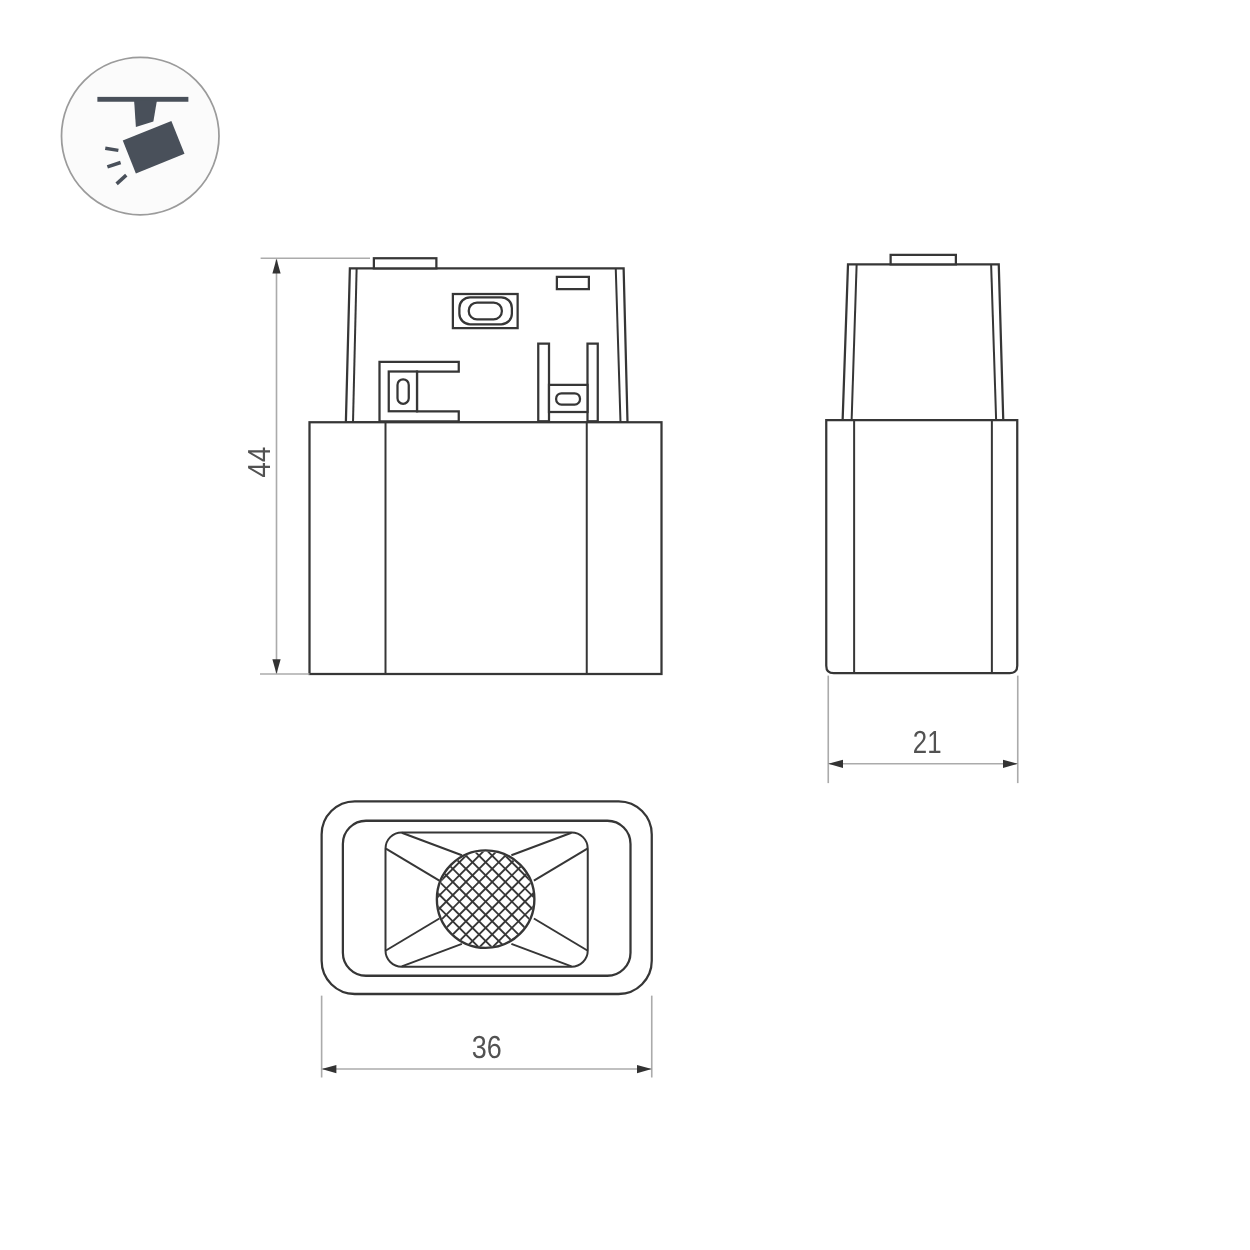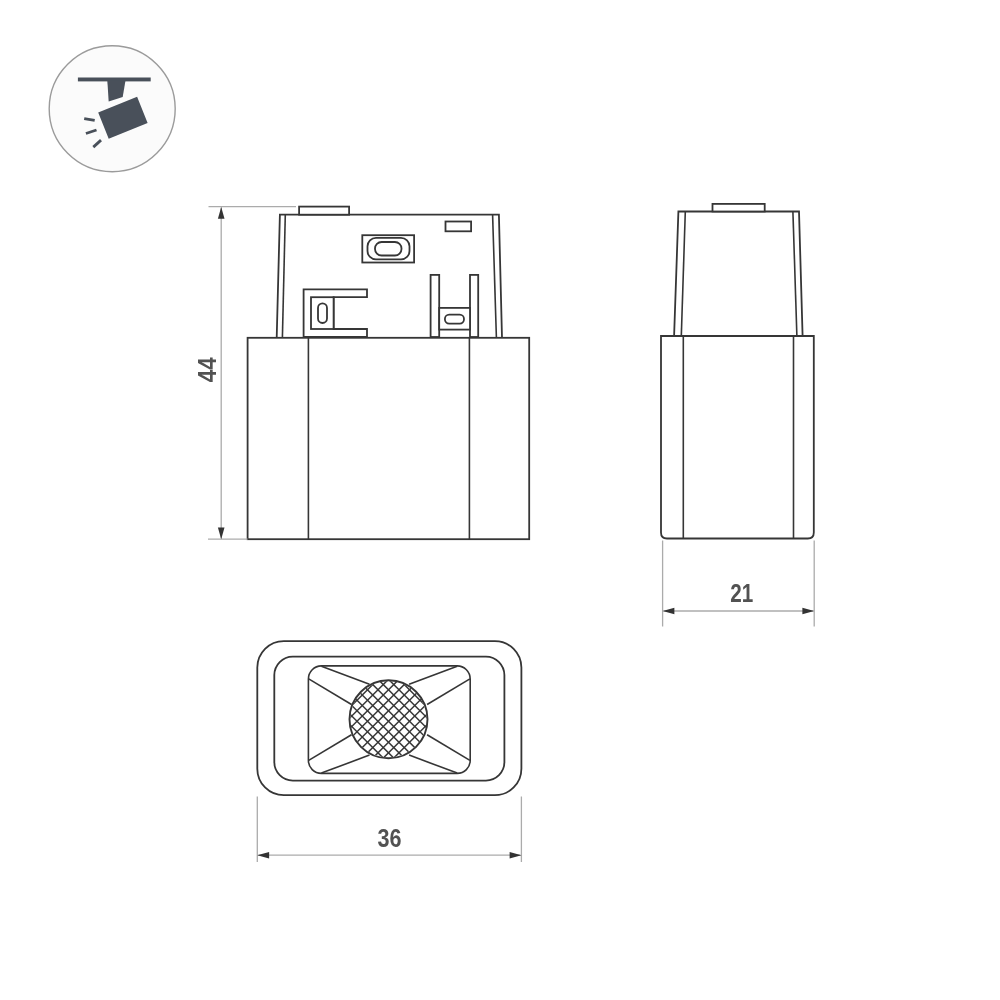--- a/index.html
+++ b/index.html
@@ -1,17 +1,17 @@
 <!DOCTYPE html>
 <html><head>
 <meta charset="utf-8">
 <style>
   html,body{margin:0;padding:0;background:#ffffff;}
   .page{width:1000px;height:1000px;position:relative;background:#ffffff;
-        font-family:"Liberation Sans", sans-serif;font-weight:bold;}
+        font-family:"Liberation Sans", sans-serif;}
   svg{position:absolute;top:0;left:0;}
   text{font-family:"Liberation Sans", sans-serif;fill:#525252;}
 </style>
 </head>
 <body>
 <div class="page">
 <svg width="1000" height="1000" viewBox="0 0 1000 1000" fill="none" stroke-linecap="butt">
   <defs>
     <clipPath id="lenscirc">
           <circle cx="388.5" cy="719.3" r="38.2"></circle>

